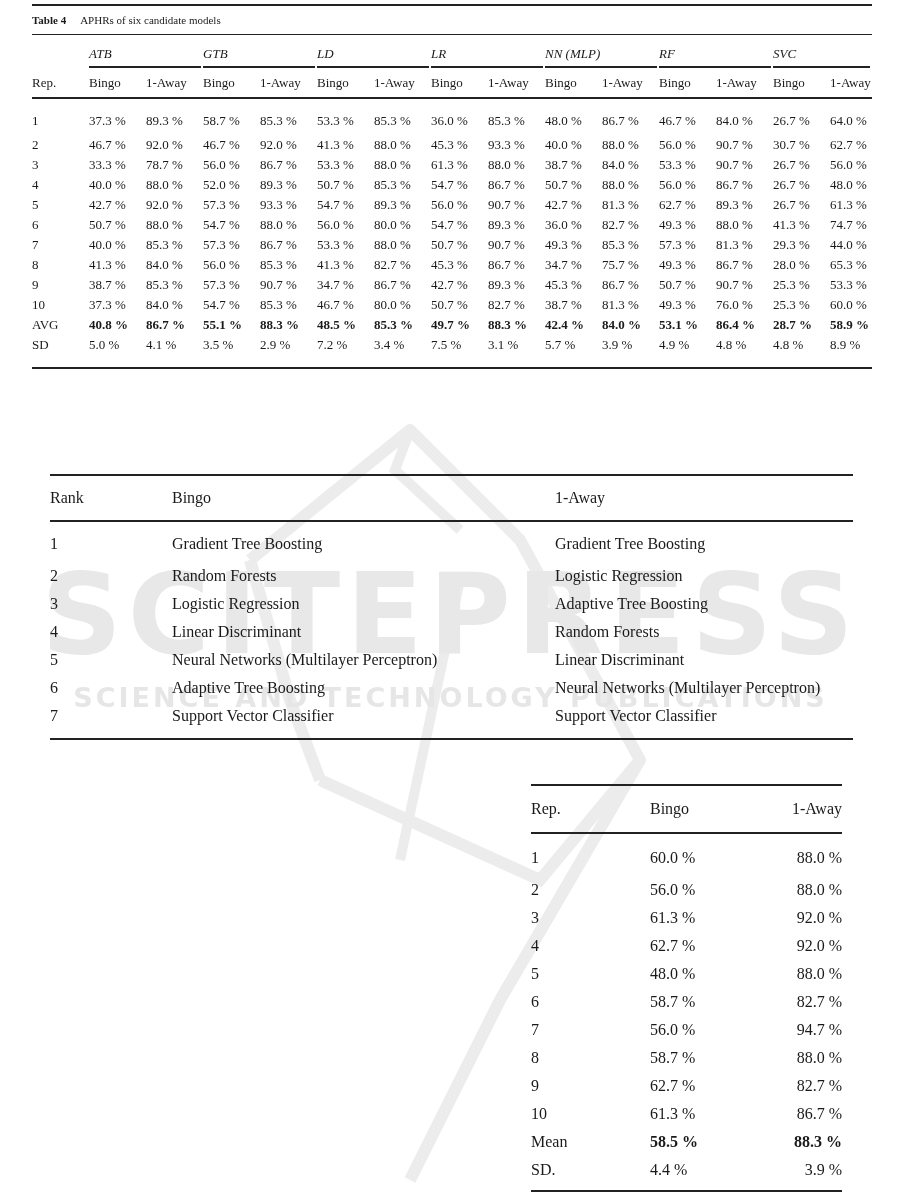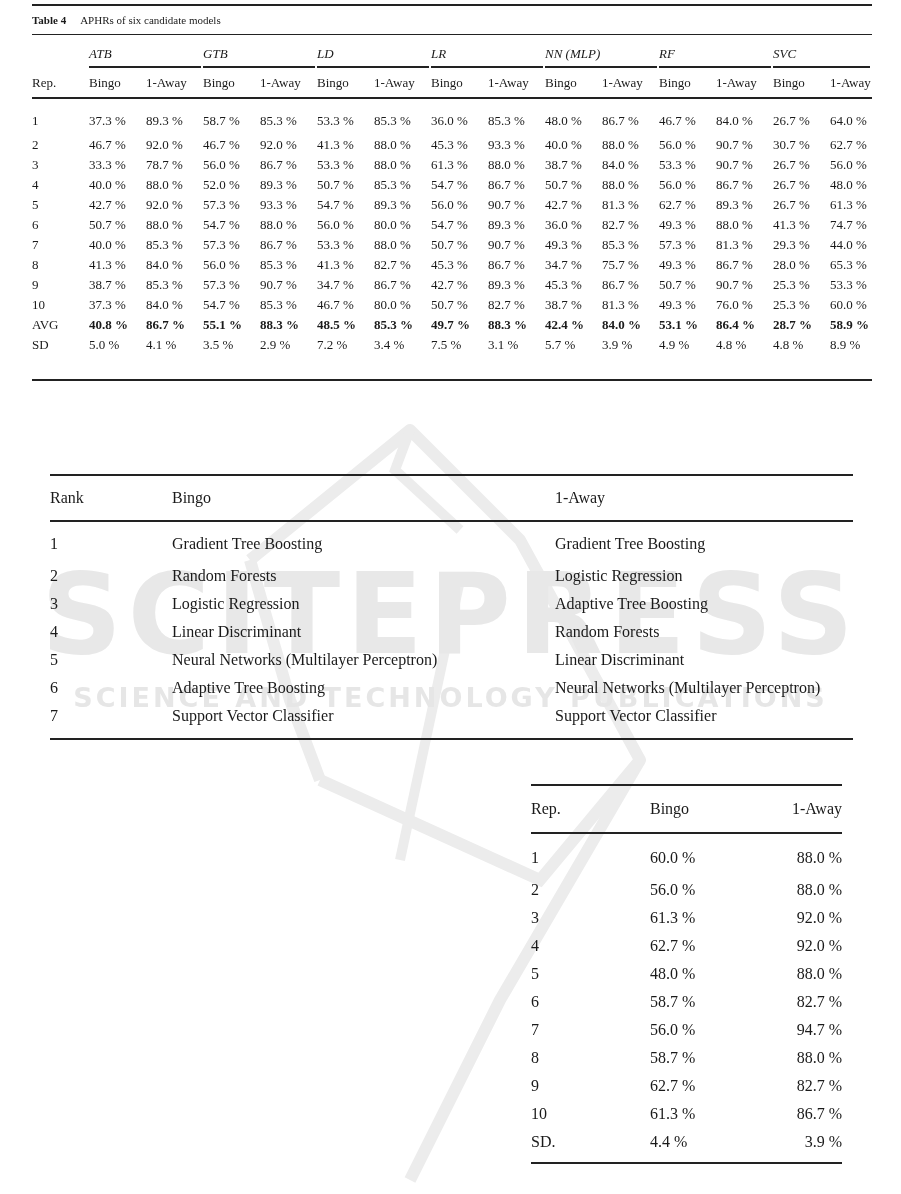--- a/index.html
+++ b/index.html
@@ -31,21 +31,21 @@
   .t4 col.v { width: 57.0px; }
   .t4 .model-row th { height: 30px; vertical-align: middle; font-style: italic; padding-top: 4px; }
   .t4 .model-row th span.u { display: block; border-bottom: 2px solid #222; margin-right: 2px; padding-bottom: 4px; margin-top: 6px; }
   .t4 .sub-row th { height: 28px; vertical-align: middle; }
   .t4 thead tr.sub-row th { border-bottom: 2px solid #222; }
   .t4 tbody tr:first-child td { padding-top: 8px; }
   .t4 tbody td { height: 20px; line-height: 20px; }
   .t4 tbody tr:first-child td { height: 28px; line-height: 20px; }
   .t4 tbody tr.bold td { font-weight: bold; }
   .t4 tbody tr.bold td:first-child { font-weight: normal; }
-  .t4 tbody tr:last-child td { padding-bottom: 24px; border-bottom: 2px solid #222; margin-top: 16px; }
+  .t4 tbody tr:last-child td { padding-bottom: 12px; border-bottom: 2px solid #222; margin-top: 16px; }
 
   
   .rank { position: absolute; left: 50px; top: 456px; width: 803px; }
   .rank table { border-collapse: collapse; width: 803px; font-size: 16px; table-layout: fixed; margin-top: 18px; }
   .rank col.c1 { width: 122px; }
   .rank col.c2 { width: 383px; }
   .rank td, .rank th { padding: 0; text-align: left; font-weight: normal; white-space: nowrap; }
   .rank thead th { height: 44px; border-top: 2px solid #222; border-bottom: 2px solid #222; vertical-align: middle; }
   .rank tbody td { height: 28px; line-height: 28px; }
   .rank tbody tr:first-child td { height: 36px; padding-top: 4px; }
@@ -470,20 +470,25 @@
           <tr>
             <td>9</td>
             <td>62.7 %</td>
             <td class="r">82.7 %</td>
           </tr>
           <tr>
             <td>10</td>
             <td>61.3 %</td>
             <td class="r">86.7 %</td>
           </tr>
+          <tr class="bold">
+            <td>Mean</td>
+            <td>58.5 %</td>
+            <td class="r">88.3 %</td>
+          </tr>
           <tr>
             <td>SD.</td>
             <td>4.4 %</td>
             <td class="r">3.9 %</td>
           </tr>
         </tbody>
     </table>
   </div>
 
 </div>

